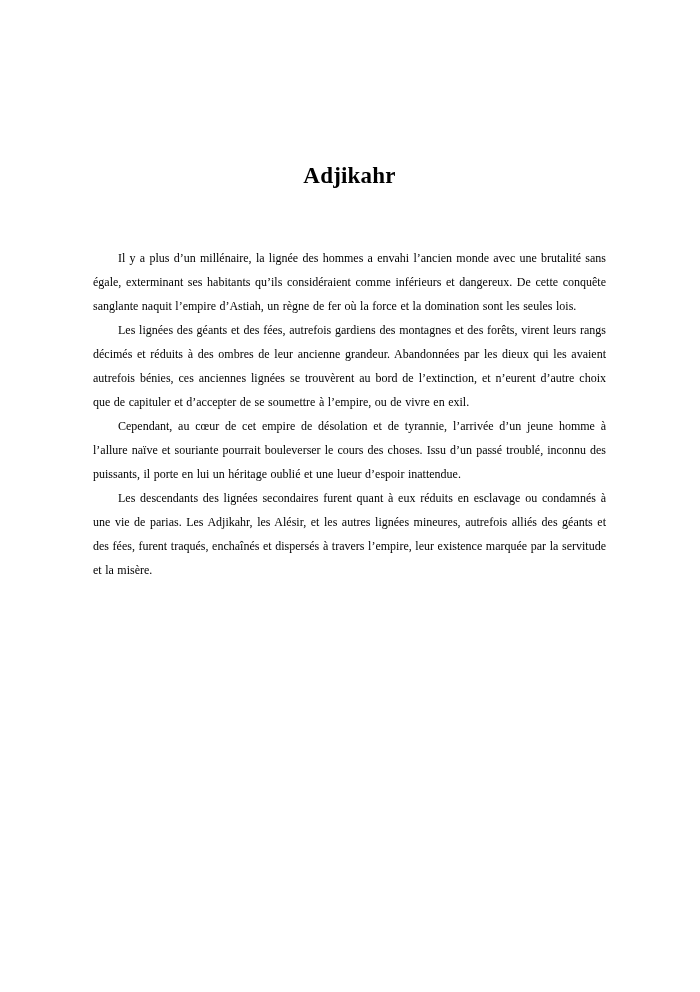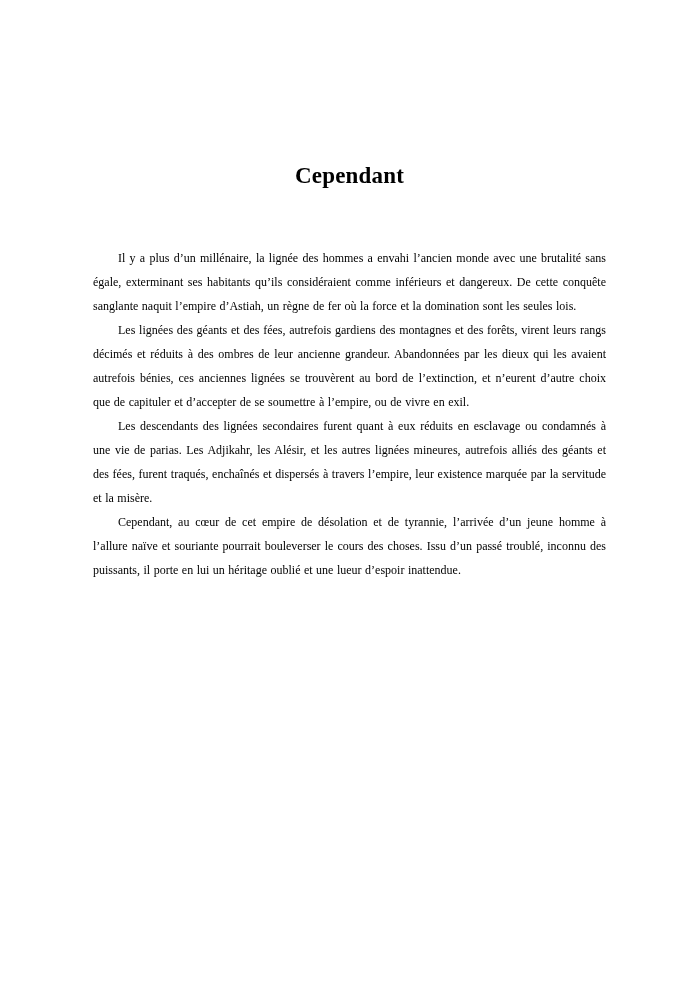--- a/index.html
+++ b/index.html
@@ -40,21 +40,21 @@
     text-align: justify;
     text-indent: 25px;
     word-spacing: 0.5px;
   }
 </style>
 </head>
 <body>
 
 <div class="page">
   <div class="content">
-    <h1 class="chapter-title">Cependant</h1>
+    <h1 class="chapter-title">Adjikahr</h1>
     <div class="body-text">
       <p>Il y a plus d’un millénaire, la lignée des hommes a envahi l’ancien monde avec une brutalité sans égale, exterminant ses habitants qu’ils considéraient comme inférieurs et dangereux. De cette conquête sanglante naquit l’empire d’Astiah, un règne de fer où la force et la domination sont les seules lois.</p>
       <p>Les lignées des géants et des fées, autrefois gardiens des montagnes et des forêts, virent leurs rangs décimés et réduits à des ombres de leur ancienne grandeur. Abandonnées par les dieux qui les avaient autrefois bénies, ces anciennes lignées se trouvèrent au bord de l’extinction, et n’eurent d’autre choix que de capituler et d’accepter de se soumettre à l’empire, ou de vivre en exil.</p>
+      <p>Cependant, au cœur de cet empire de désolation et de tyrannie, l’arrivée d’un jeune homme à l’allure naïve et souriante pourrait bouleverser le cours des choses. Issu d’un passé troublé, inconnu des puissants, il porte en lui un héritage oublié et une lueur d’espoir inattendue.</p>
       <p>Les descendants des lignées secondaires furent quant à eux réduits en esclavage ou condamnés à une vie de parias. Les Adjikahr, les Alésir, et les autres lignées mineures, autrefois alliés des géants et des fées, furent traqués, enchaînés et dispersés à travers l’empire, leur existence marquée par la servitude et la misère.</p>
-      <p>Cependant, au cœur de cet empire de désolation et de tyrannie, l’arrivée d’un jeune homme à l’allure naïve et souriante pourrait bouleverser le cours des choses. Issu d’un passé troublé, inconnu des puissants, il porte en lui un héritage oublié et une lueur d’espoir inattendue.</p>
     </div>
   </div>
 </div>
 
 </body></html>

